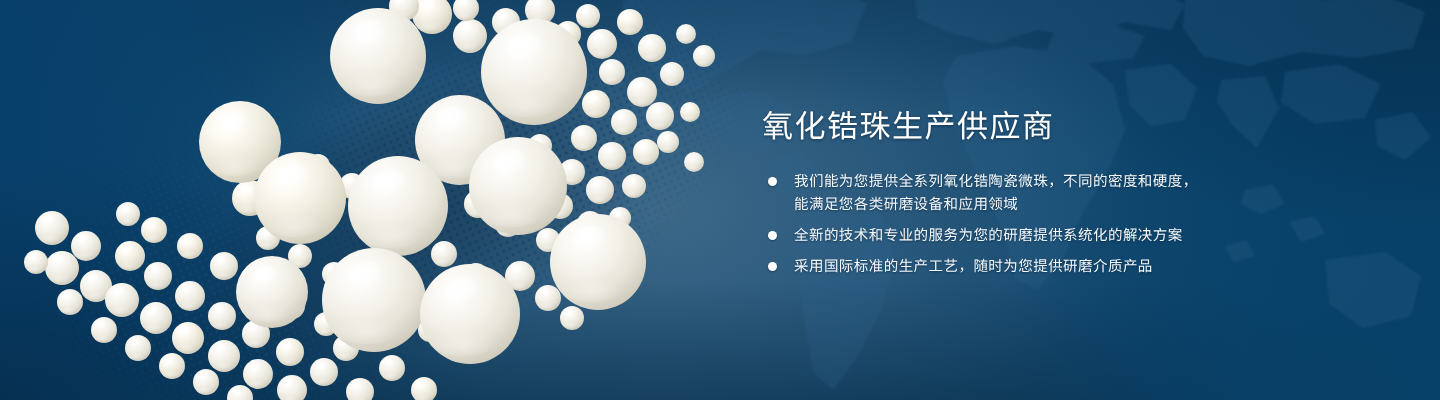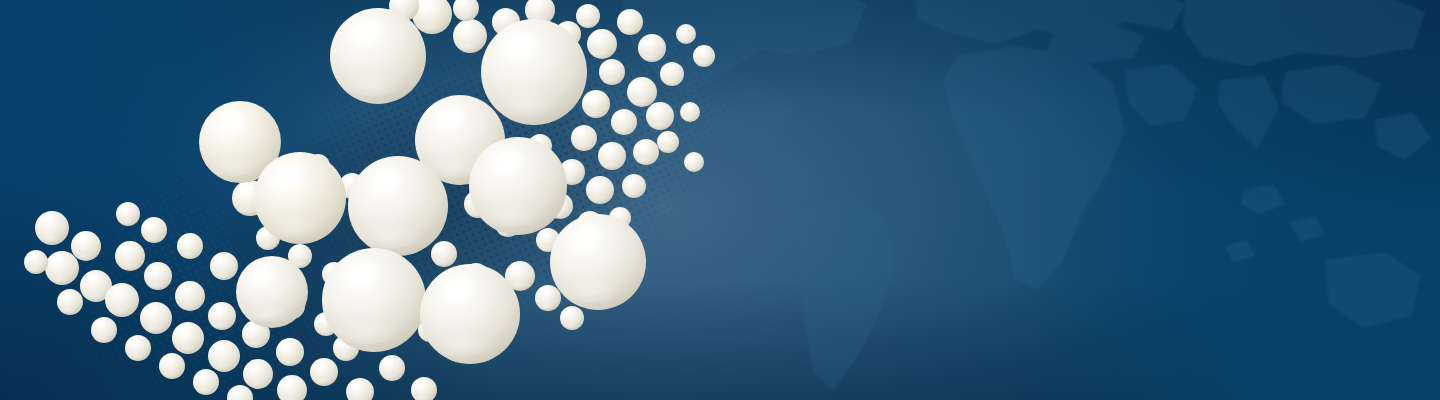--- a/index.html
+++ b/index.html
@@ -313,16 +313,32 @@
       <div class="bead" style="width: 98px; height: 98px; left: 469px; top: 137px;"></div>
       <div class="bead" style="width: 100px; height: 100px; left: 348px; top: 156px;"></div>
       <div class="bead warm" style="width: 92px; height: 92px; left: 254px; top: 152px;"></div>
       <div class="bead" style="width: 104px; height: 104px; left: 322px; top: 248px;"></div>
       <div class="bead" style="width: 100px; height: 100px; left: 420px; top: 264px;"></div>
       <div class="bead" style="width: 96px; height: 96px; left: 550px; top: 214px;"></div>
       <div class="bead" style="width: 72px; height: 72px; left: 236px; top: 256px;"></div>
     </div>
 
   <div class="content">
-
+    <h1 class="headline">氧化锆珠生产供应商</h1>
+
+    <ul class="bullets">
+      <li class="bullet">
+        <span class="dot"></span>
+        <span>我们能为您提供全系列氧化锆陶瓷微珠，不同的密度和硬度，</span>
+        <span class="l2">能满足您各类研磨设备和应用领域</span>
+      </li>
+      <li class="bullet">
+        <span class="dot"></span>
+        <span>全新的技术和专业的服务为您的研磨提供系统化的解决方案</span>
+      </li>
+      <li class="bullet">
+        <span class="dot"></span>
+        <span>采用国际标准的生产工艺，随时为您提供研磨介质产品</span>
+      </li>
+    </ul>
   </div>
 
 </div>
 
 </body></html>

